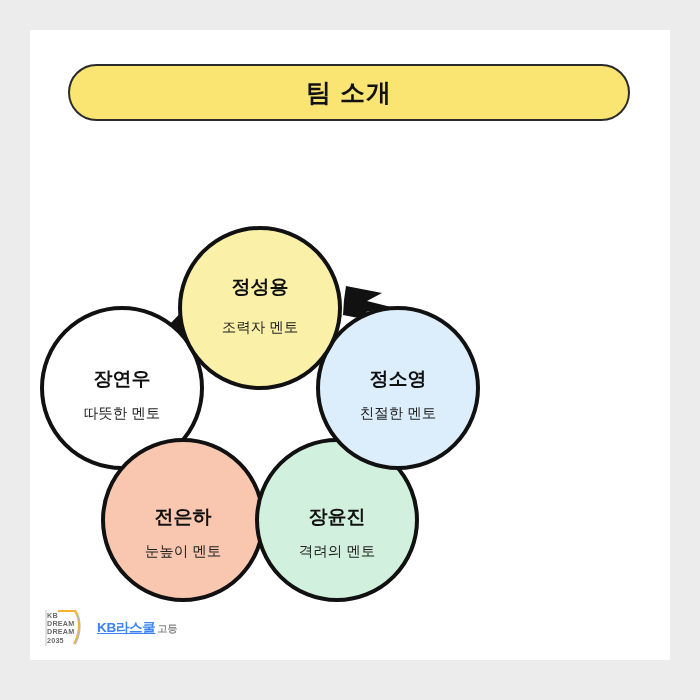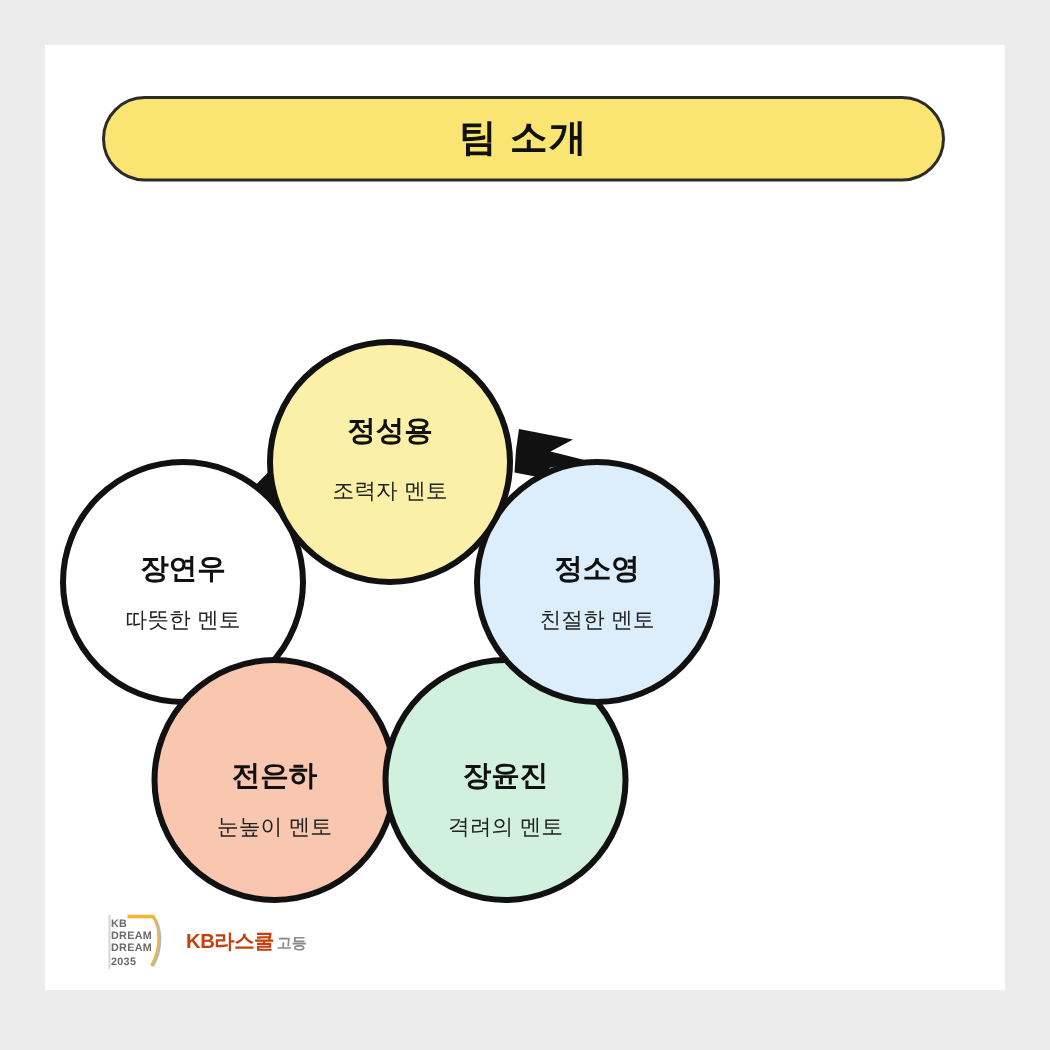--- a/index.html
+++ b/index.html
@@ -87,21 +87,20 @@
     bottom: 10px;
     height: 44px;
     display: flex;
     align-items: center;
     gap: 9px;
   }
   #kb-mark {
     position: relative;
     width: 44px;
     height: 40px;
-    margin-left: 27px;
   }
   #kb-mark-lines {
     position: absolute;
     left: 3px;
     top: 4px;
     width: 30px;
     font-size: 7.2px;
     font-weight: bold;
     line-height: 8.2px;
     color: #6a6a6a;
@@ -109,22 +108,23 @@
   }
   #kb-mark-lines div { white-space: nowrap; }
   #kb-school {
     display: flex;
     align-items: baseline;
     gap: 2px;
   }
   #kb-school-name {
     font-size: 13.5px;
     font-weight: bold;
-    color: #c2410c;
+    color: #3b82f6;
     letter-spacing: -0.3px;
+    text-decoration: underline;
   }
   #kb-school-sub {
     font-size: 10px;
     font-weight: bold;
     color: #8a8a8a;
   }
 </style>
 </head>
 <body>
 

